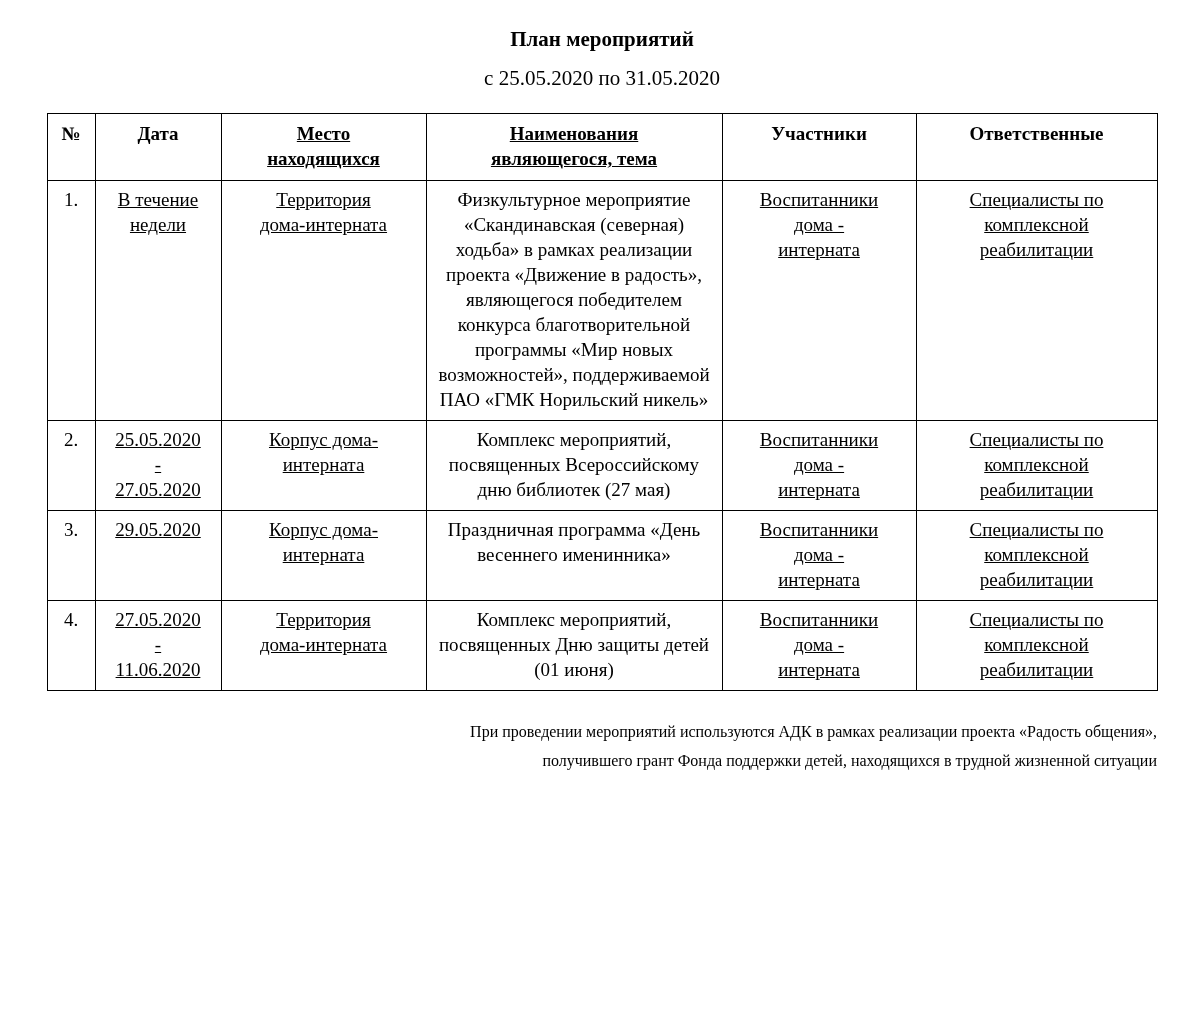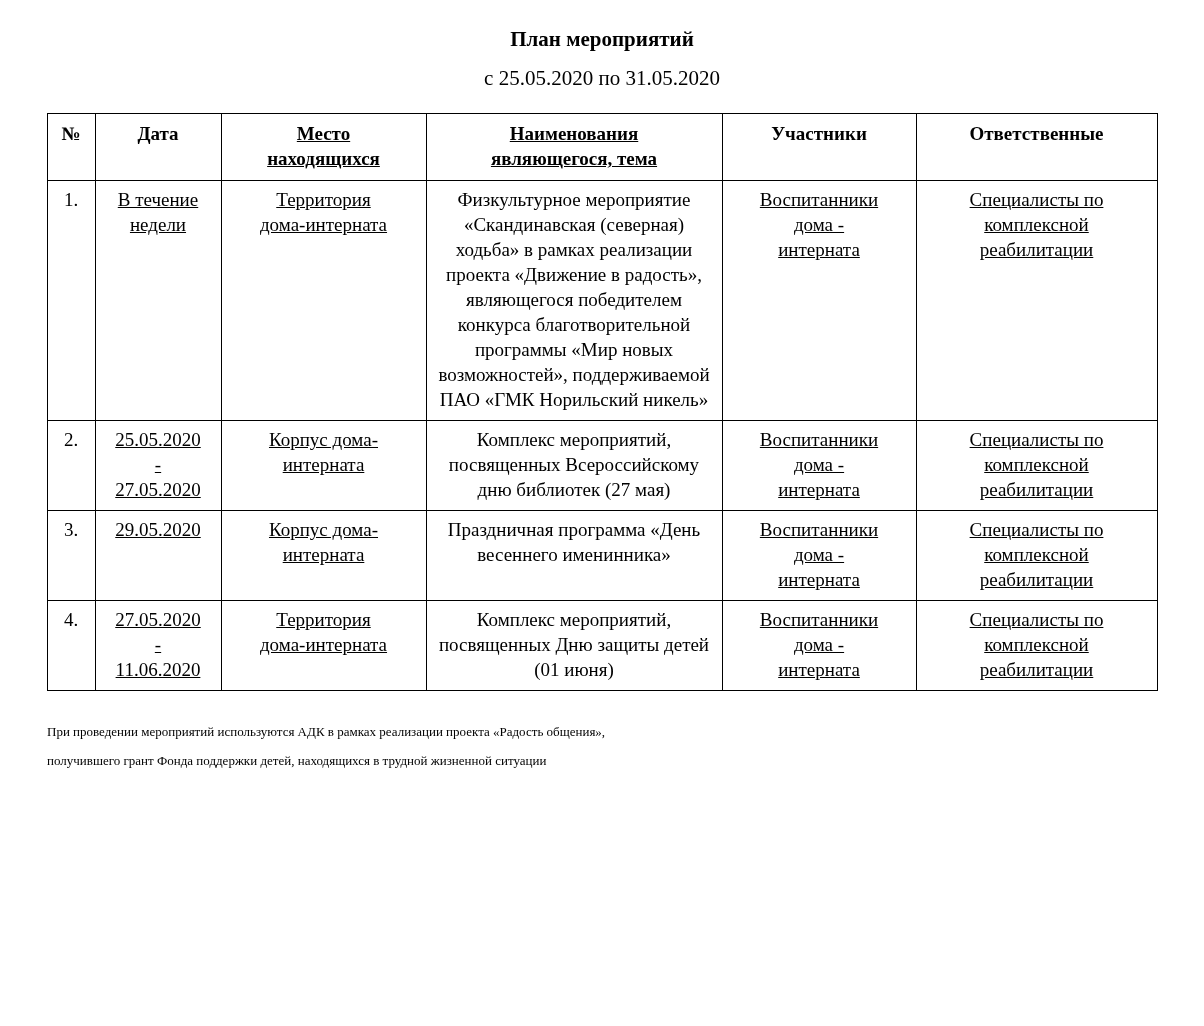--- a/index.html
+++ b/index.html
@@ -61,22 +61,22 @@
   .col-num    { width: 48px; }
   .col-date   { width: 126px; }
   .col-place  { width: 205px; }
   .col-name   { width: 296px; }
   .col-part   { width: 194px; }
   .col-resp   { width: 241px; }
   .cell-lines span { display: block; text-decoration: underline; }
   .footer-note {
     width: 1110px;
     margin: 26px auto 0 auto;
-    text-align: left;
-    font-size: 13px;
+    text-align: right;
+    font-size: 16px;
     line-height: 29px;
   }
   .footer-note span { display: block; }
 </style>
 </head>
 <body>
 
 <div class="page">
 
   <div class="doc-title">План мероприятий</div>

